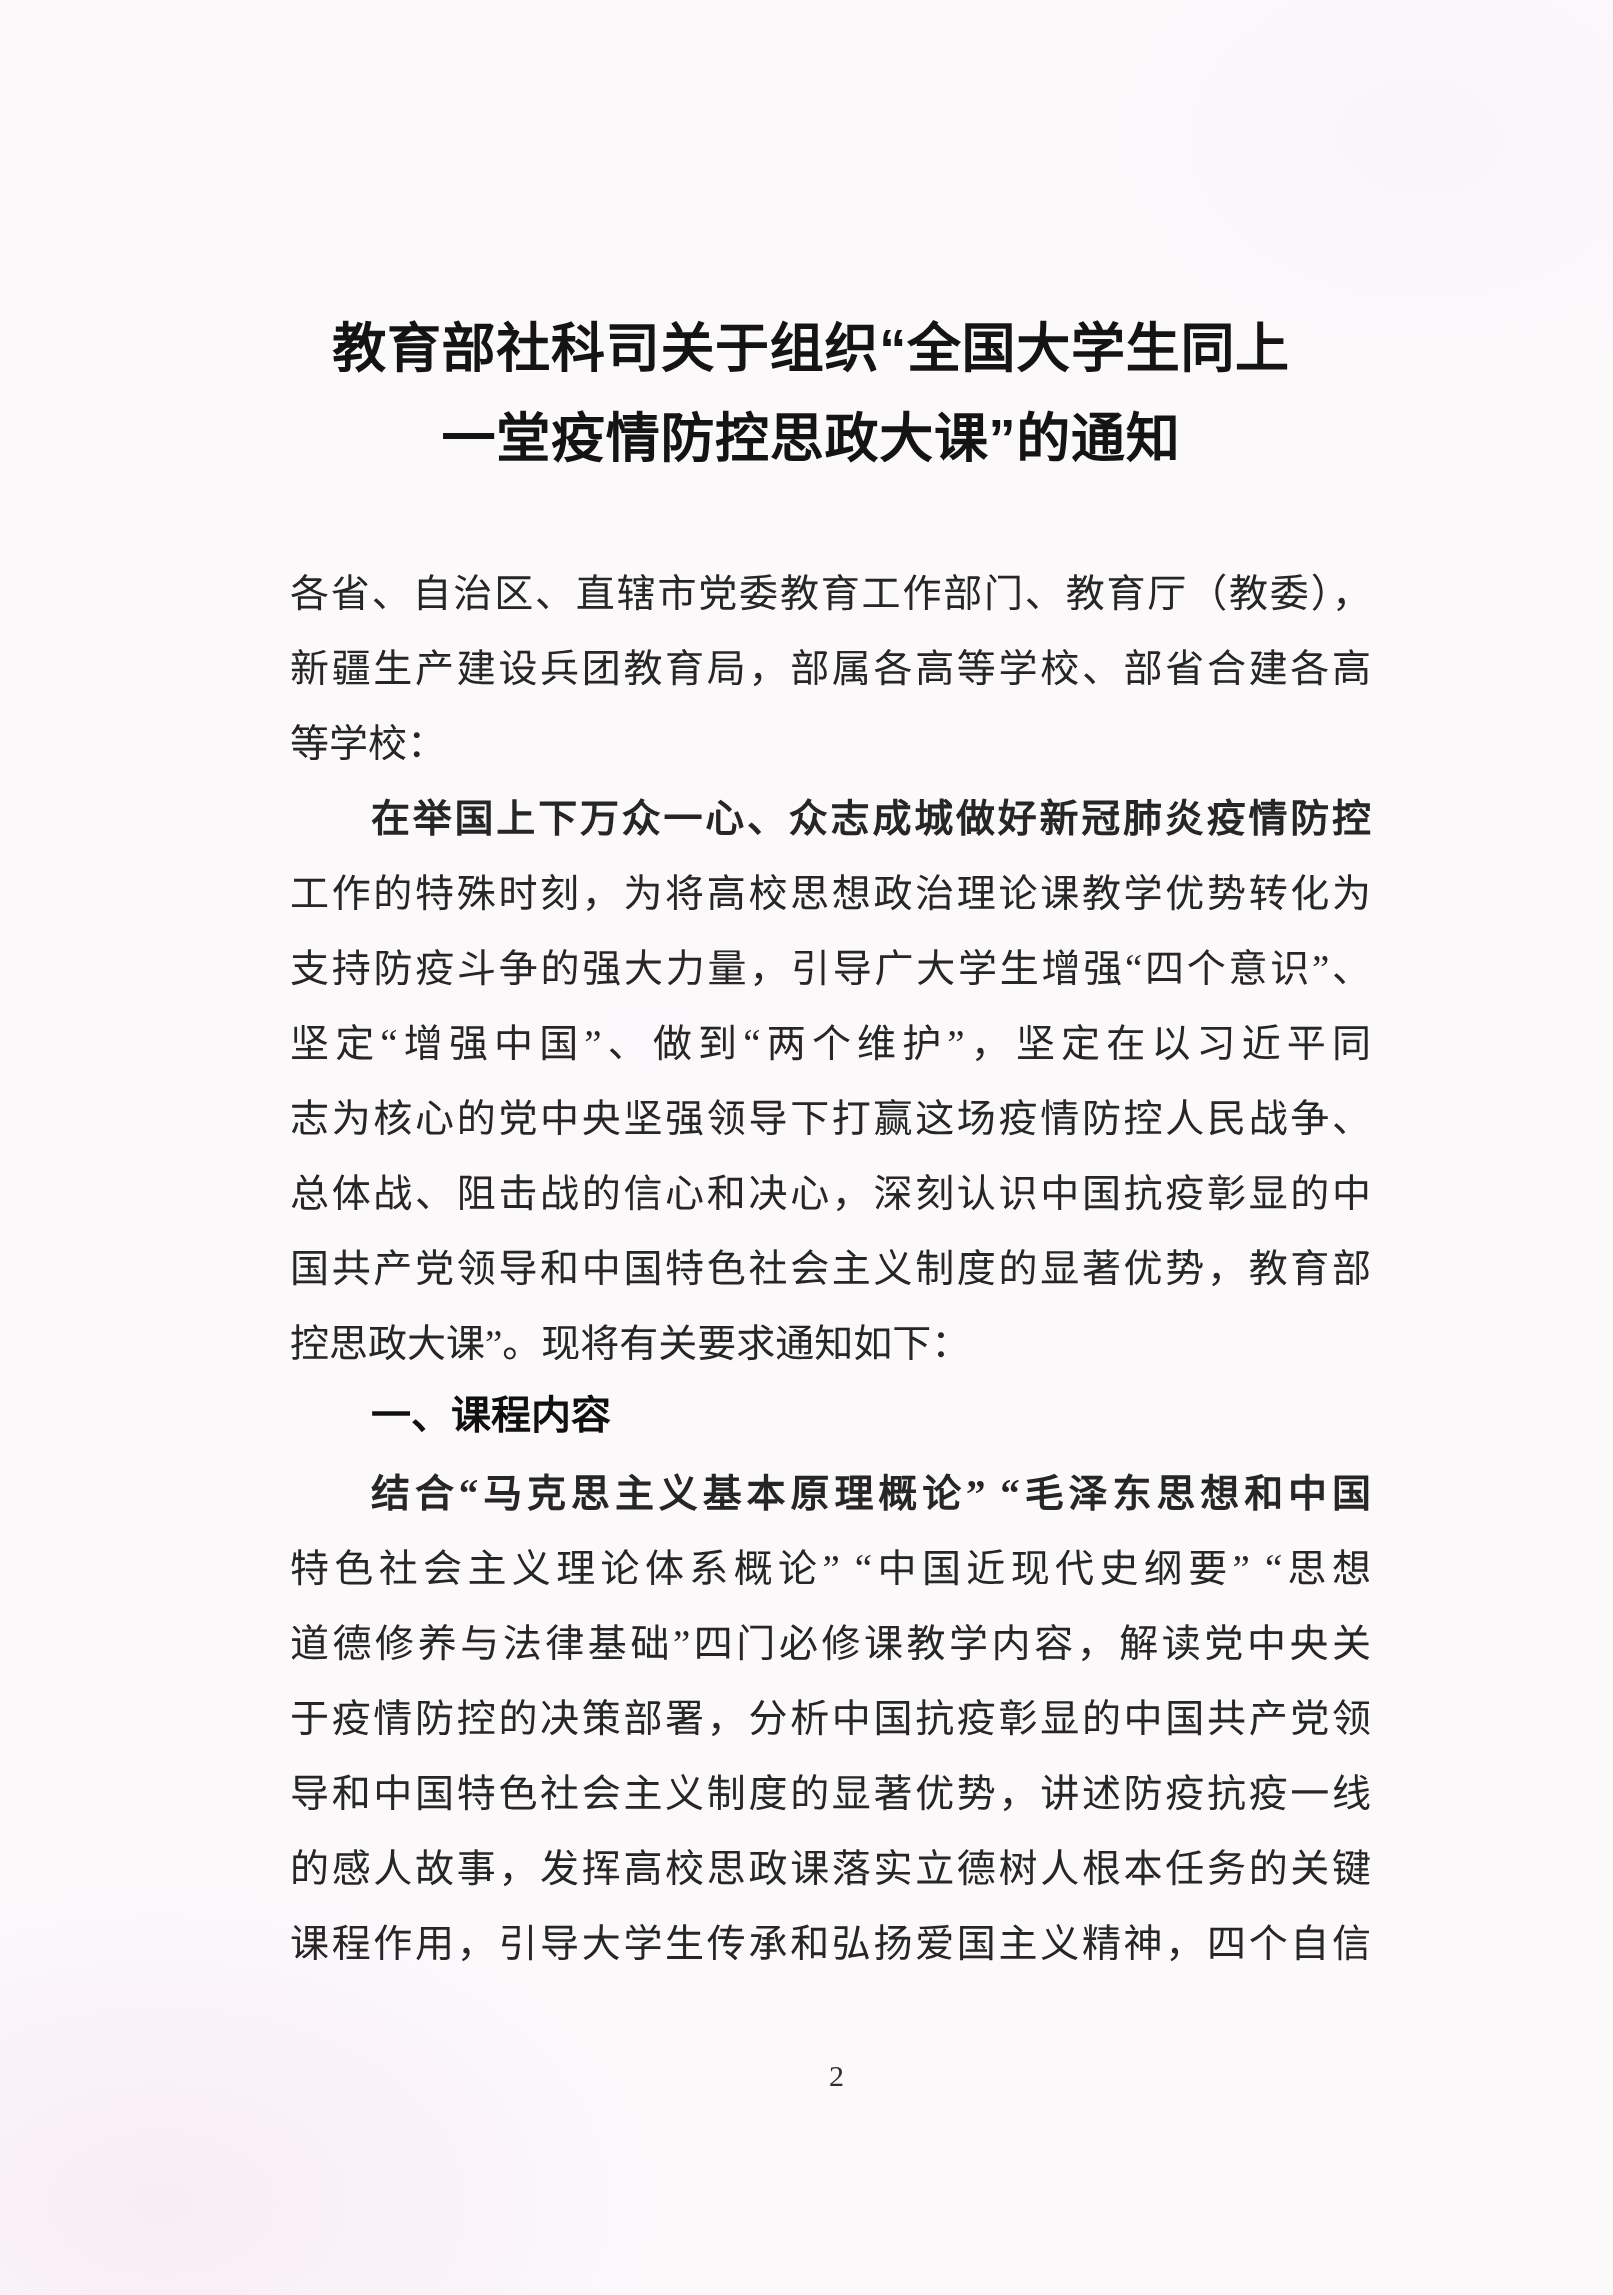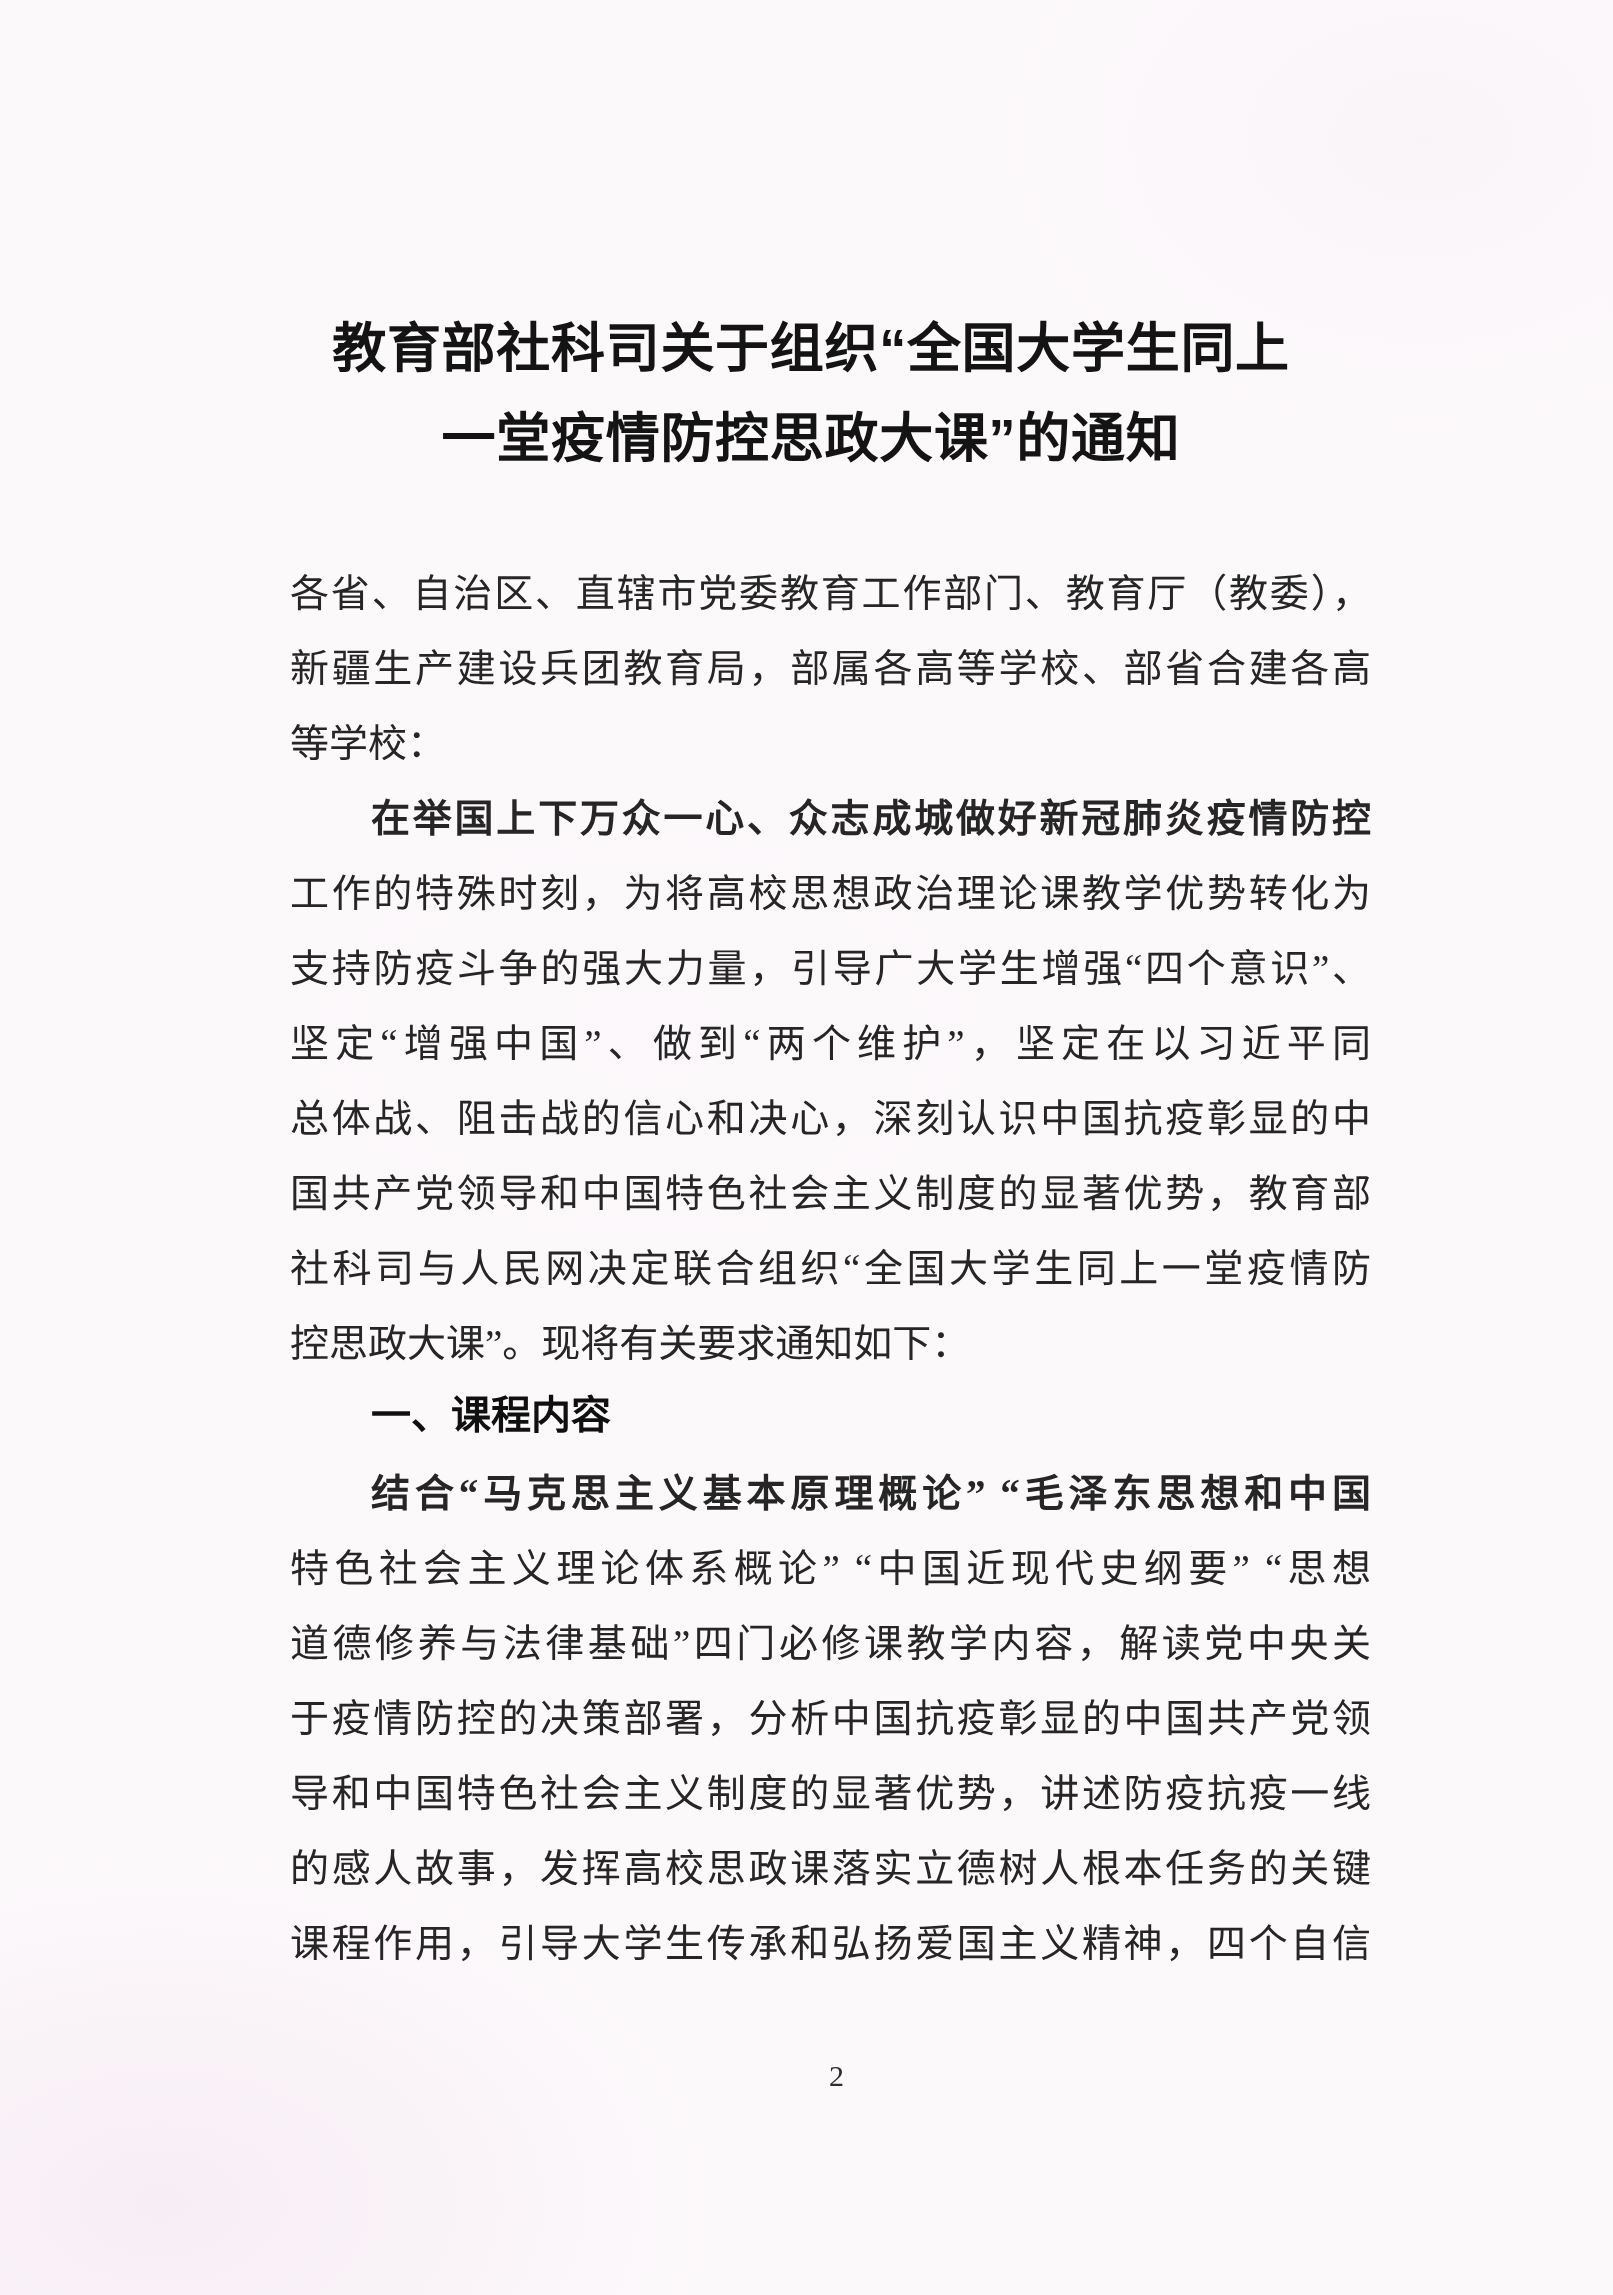--- a/index.html
+++ b/index.html
@@ -72,23 +72,23 @@
 
   <div class="body-text">
 
   <div class="line fill">各省、自治区、直辖市党委教育工作部门、教育厅（教委），</div>
       <div class="line fill">新疆生产建设兵团教育局，部属各高等学校、部省合建各高</div>
       <div class="line">等学校：</div>
       <div class="line indent fill">在举国上下万众一心、众志成城做好新冠肺炎疫情防控</div>
       <div class="line fill">工作的特殊时刻，为将高校思想政治理论课教学优势转化为</div>
       <div class="line fill">支持防疫斗争的强大力量，引导广大学生增强“四个意识”、</div>
       <div class="line fill">坚定“增强中国”、做到“两个维护”，坚定在以习近平同</div>
+      <div class="line fill">志为核心的党中央坚强领导下打赢这场疫情防控人民战争、</div>
       <div class="line fill">总体战、阻击战的信心和决心，深刻认识中国抗疫彰显的中</div>
       <div class="line fill">国共产党领导和中国特色社会主义制度的显著优势，教育部</div>
-      <div class="line fill">社科司与人民网决定联合组织“全国大学生同上一堂疫情防</div>
       <div class="line">控思政大课”。现将有关要求通知如下：</div>
       <div class="line indent heading">一、课程内容</div>
       <div class="line indent fill">结合“马克思主义基本原理概论” “毛泽东思想和中国</div>
       <div class="line fill">特色社会主义理论体系概论” “中国近现代史纲要” “思想</div>
       <div class="line fill">道德修养与法律基础”四门必修课教学内容，解读党中央关</div>
       <div class="line fill">于疫情防控的决策部署，分析中国抗疫彰显的中国共产党领</div>
       <div class="line fill">导和中国特色社会主义制度的显著优势，讲述防疫抗疫一线</div>
       <div class="line fill">的感人故事，发挥高校思政课落实立德树人根本任务的关键</div>
       <div class="line fill">课程作用，引导大学生传承和弘扬爱国主义精神，四个自信</div>
     </div>

